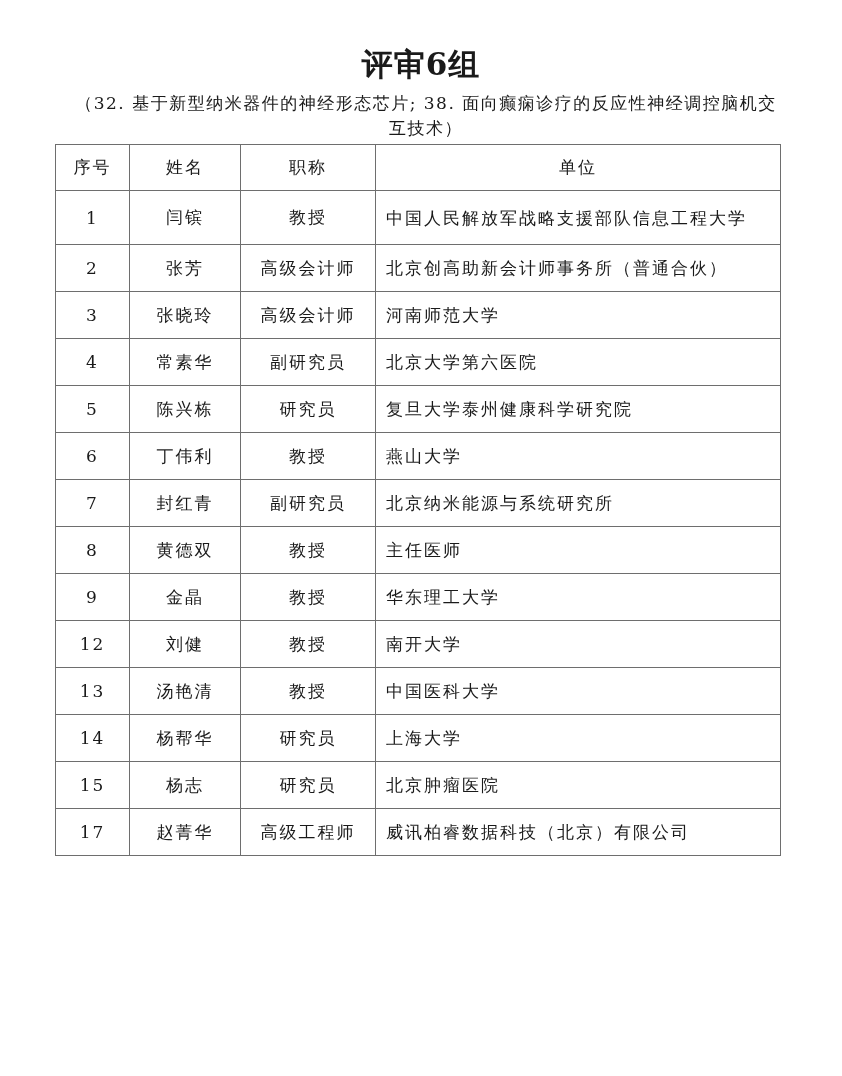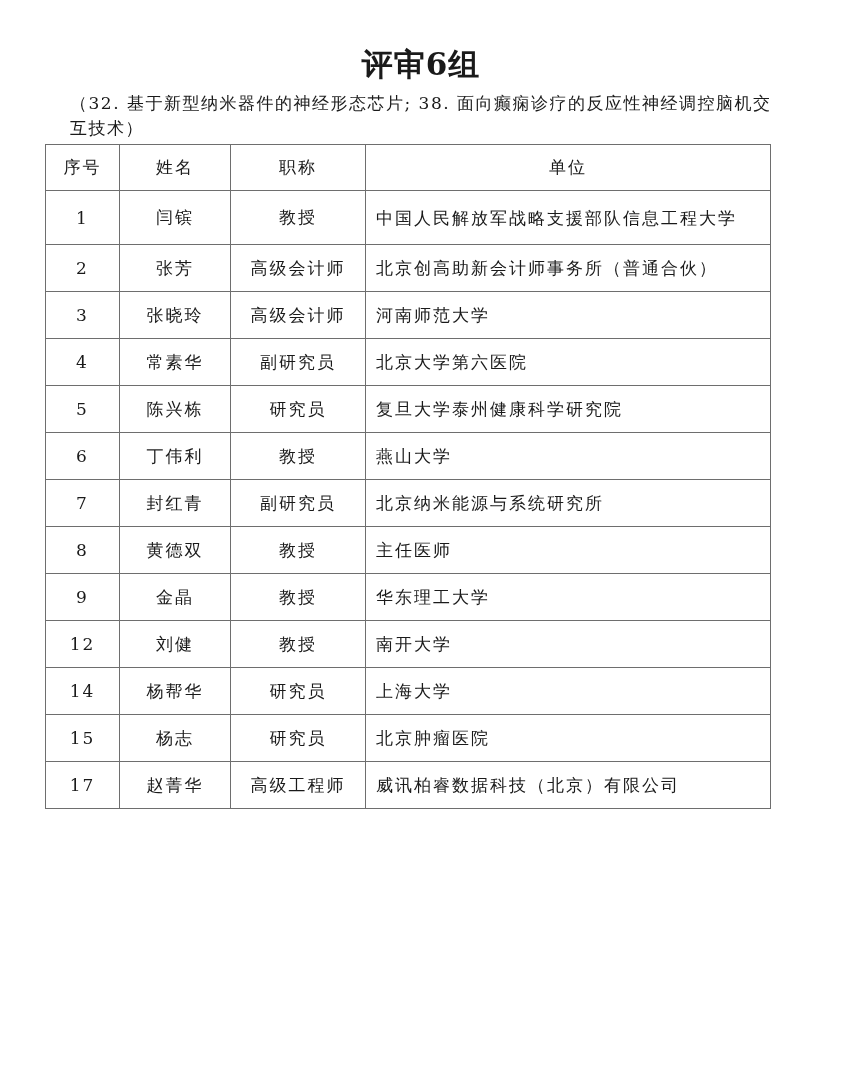--- a/index.html
+++ b/index.html
@@ -1,22 +1,22 @@
 <!DOCTYPE html>
 <html><head>
 <meta charset="utf-8">
 <style>
   html, body { margin: 0; padding: 0; background: #ffffff; }
   body { width: 842px; height: 1076px; position: relative; overflow: hidden;
          font-family: "DejaVu Serif", "Liberation Serif", serif; color: #1a1a1a; }
   .title { position: absolute; top: 44px; left: 0; width: 842px; text-align: center;
            font-size: 31px; font-weight: bold; letter-spacing: 1px; line-height: 40px; }
-  .subtitle { position: absolute; top: 91px; left: 70px; width: 712px; 
+  .subtitle { position: absolute; top: 91px; left: 70px; width: 712px; text-align: center;
               font-size: 17px; line-height: 25px; letter-spacing: 1.5px; }
-  table.roster { position: absolute; top: 144px; left: 45px; width: 725px;
+  table.roster { position: absolute; top: 144px; left: 55px; width: 725px;
                  border-collapse: collapse; table-layout: fixed; }
   table.roster td, table.roster th { border: 1px solid #6e6e6e; font-weight: normal;
                  font-size: 17px; letter-spacing: 2px; padding: 0; }
   table.roster th { height: 45px; text-align: center; }
   table.roster td { height: 46px; text-align: center; }
   table.roster tr.tall td { height: 53px; }
   table.roster td.unit { text-align: left; padding-left: 10px; padding-right: 20px; line-height: 22px; }
   col.c-no { width: 74px; } col.c-name { width: 111px; } col.c-title { width: 135px; } col.c-unit { width: 405px; }
 </style>
 </head>
@@ -95,20 +95,26 @@
         <td>教授</td>
         <td class="unit">华东理工大学</td>
       </tr>
       <tr>
         <td>12</td>
         <td>刘健</td>
         <td>教授</td>
         <td class="unit">南开大学</td>
       </tr>
       <tr>
+        <td>13</td>
+        <td>汤艳清</td>
+        <td>教授</td>
+        <td class="unit">中国医科大学</td>
+      </tr>
+      <tr>
         <td>14</td>
         <td>杨帮华</td>
         <td>研究员</td>
         <td class="unit">上海大学</td>
       </tr>
       <tr>
         <td>15</td>
         <td>杨志</td>
         <td>研究员</td>
         <td class="unit">北京肿瘤医院</td>

